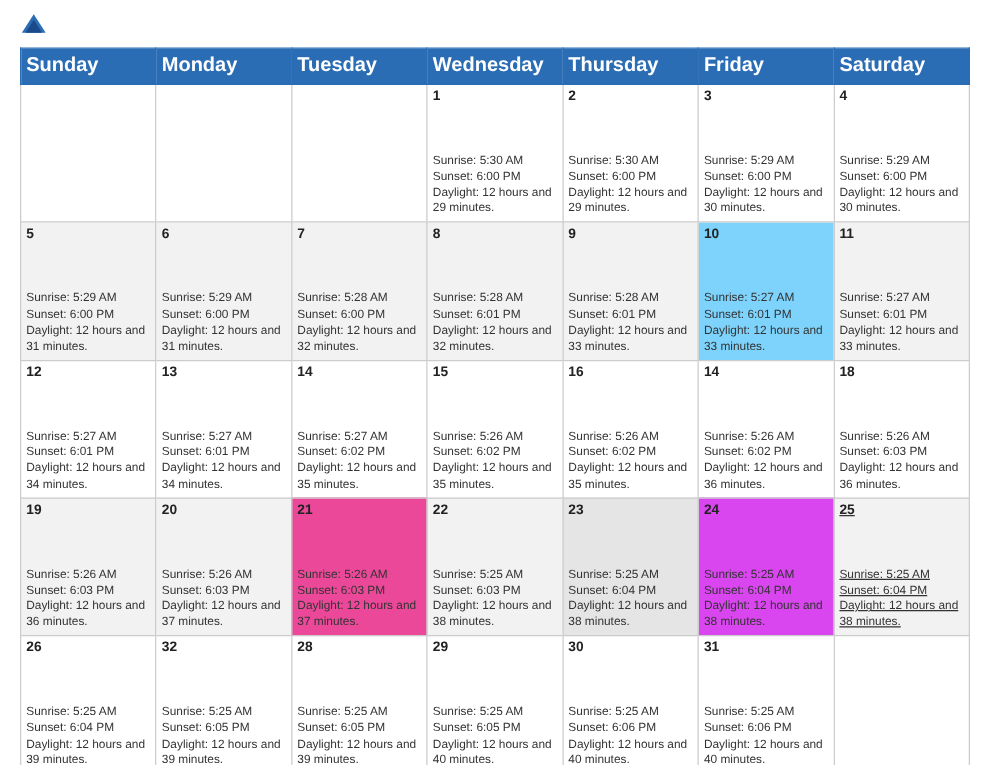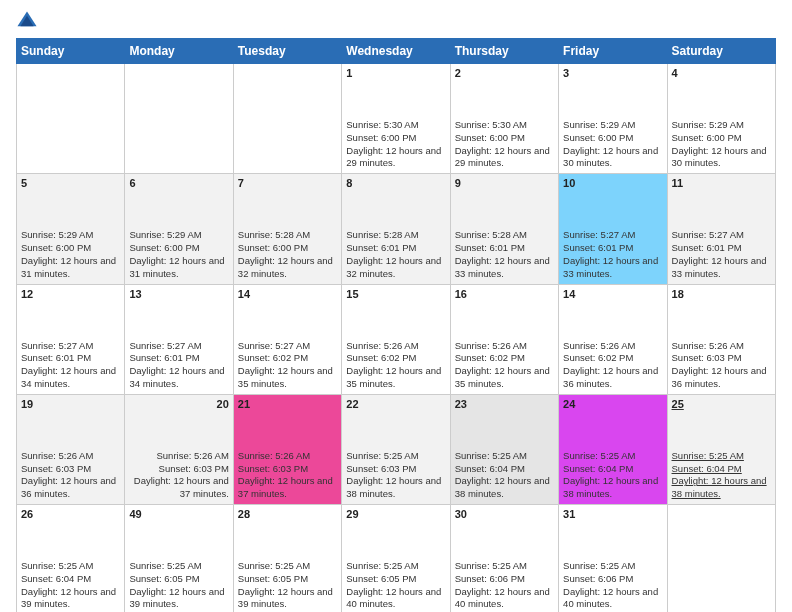--- a/index.html
+++ b/index.html
@@ -56,21 +56,21 @@
       margin-top: 2px;
     }
     .calendar {
       width: 100%;
       border-collapse: collapse;
       margin-top: 6px;
     }
     .calendar th {
       background: #2a6db5;
       color: #fff;
-      font-size: 12px;
+      font-size: 16px;
       font-weight: bold;
       padding: 5px 4px;
       text-align: left;
       border: 1px solid #2a6db5;
     }
     .calendar td {
       vertical-align: top;
       border: 1px solid #ccc;
       padding: 3px 4px;
       width: 108px;
@@ -268,21 +268,21 @@
         </td>
       </tr>
       <tr>
         <td style="background: rgb(242, 242, 242);">
           <span class="day-num">19</span>
           <div class="day-detail">Sunrise: 5:26 AM
 Sunset: 6:03 PM
 Daylight: 12 hours
 and 36 minutes.</div>
         </td>
-        <td style="background: rgb(242, 242, 242); text-align: right;">
+        <td style="background: rgb(242, 242, 242);">
           <span class="day-num">20</span>
           <div class="day-detail">Sunrise: 5:26 AM
 Sunset: 6:03 PM
 Daylight: 12 hours
 and 37 minutes.</div>
         </td>
         <td style="background: #ec4899;">
           <span class="day-num">21</span>
           <div class="day-detail">Sunrise: 5:26 AM
 Sunset: 6:03 PM
@@ -320,21 +320,21 @@
       </tr>
       <tr>
         <td>
           <span class="day-num">26</span>
           <div class="day-detail">Sunrise: 5:25 AM
 Sunset: 6:04 PM
 Daylight: 12 hours
 and 39 minutes.</div>
         </td>
         <td>
-          <span class="day-num">49</span>
+          <span class="day-num">32</span>
           <div class="day-detail">Sunrise: 5:25 AM
 Sunset: 6:05 PM
 Daylight: 12 hours
 and 39 minutes.</div>
         </td>
         <td>
           <span class="day-num">28</span>
           <div class="day-detail">Sunrise: 5:25 AM
 Sunset: 6:05 PM
 Daylight: 12 hours

